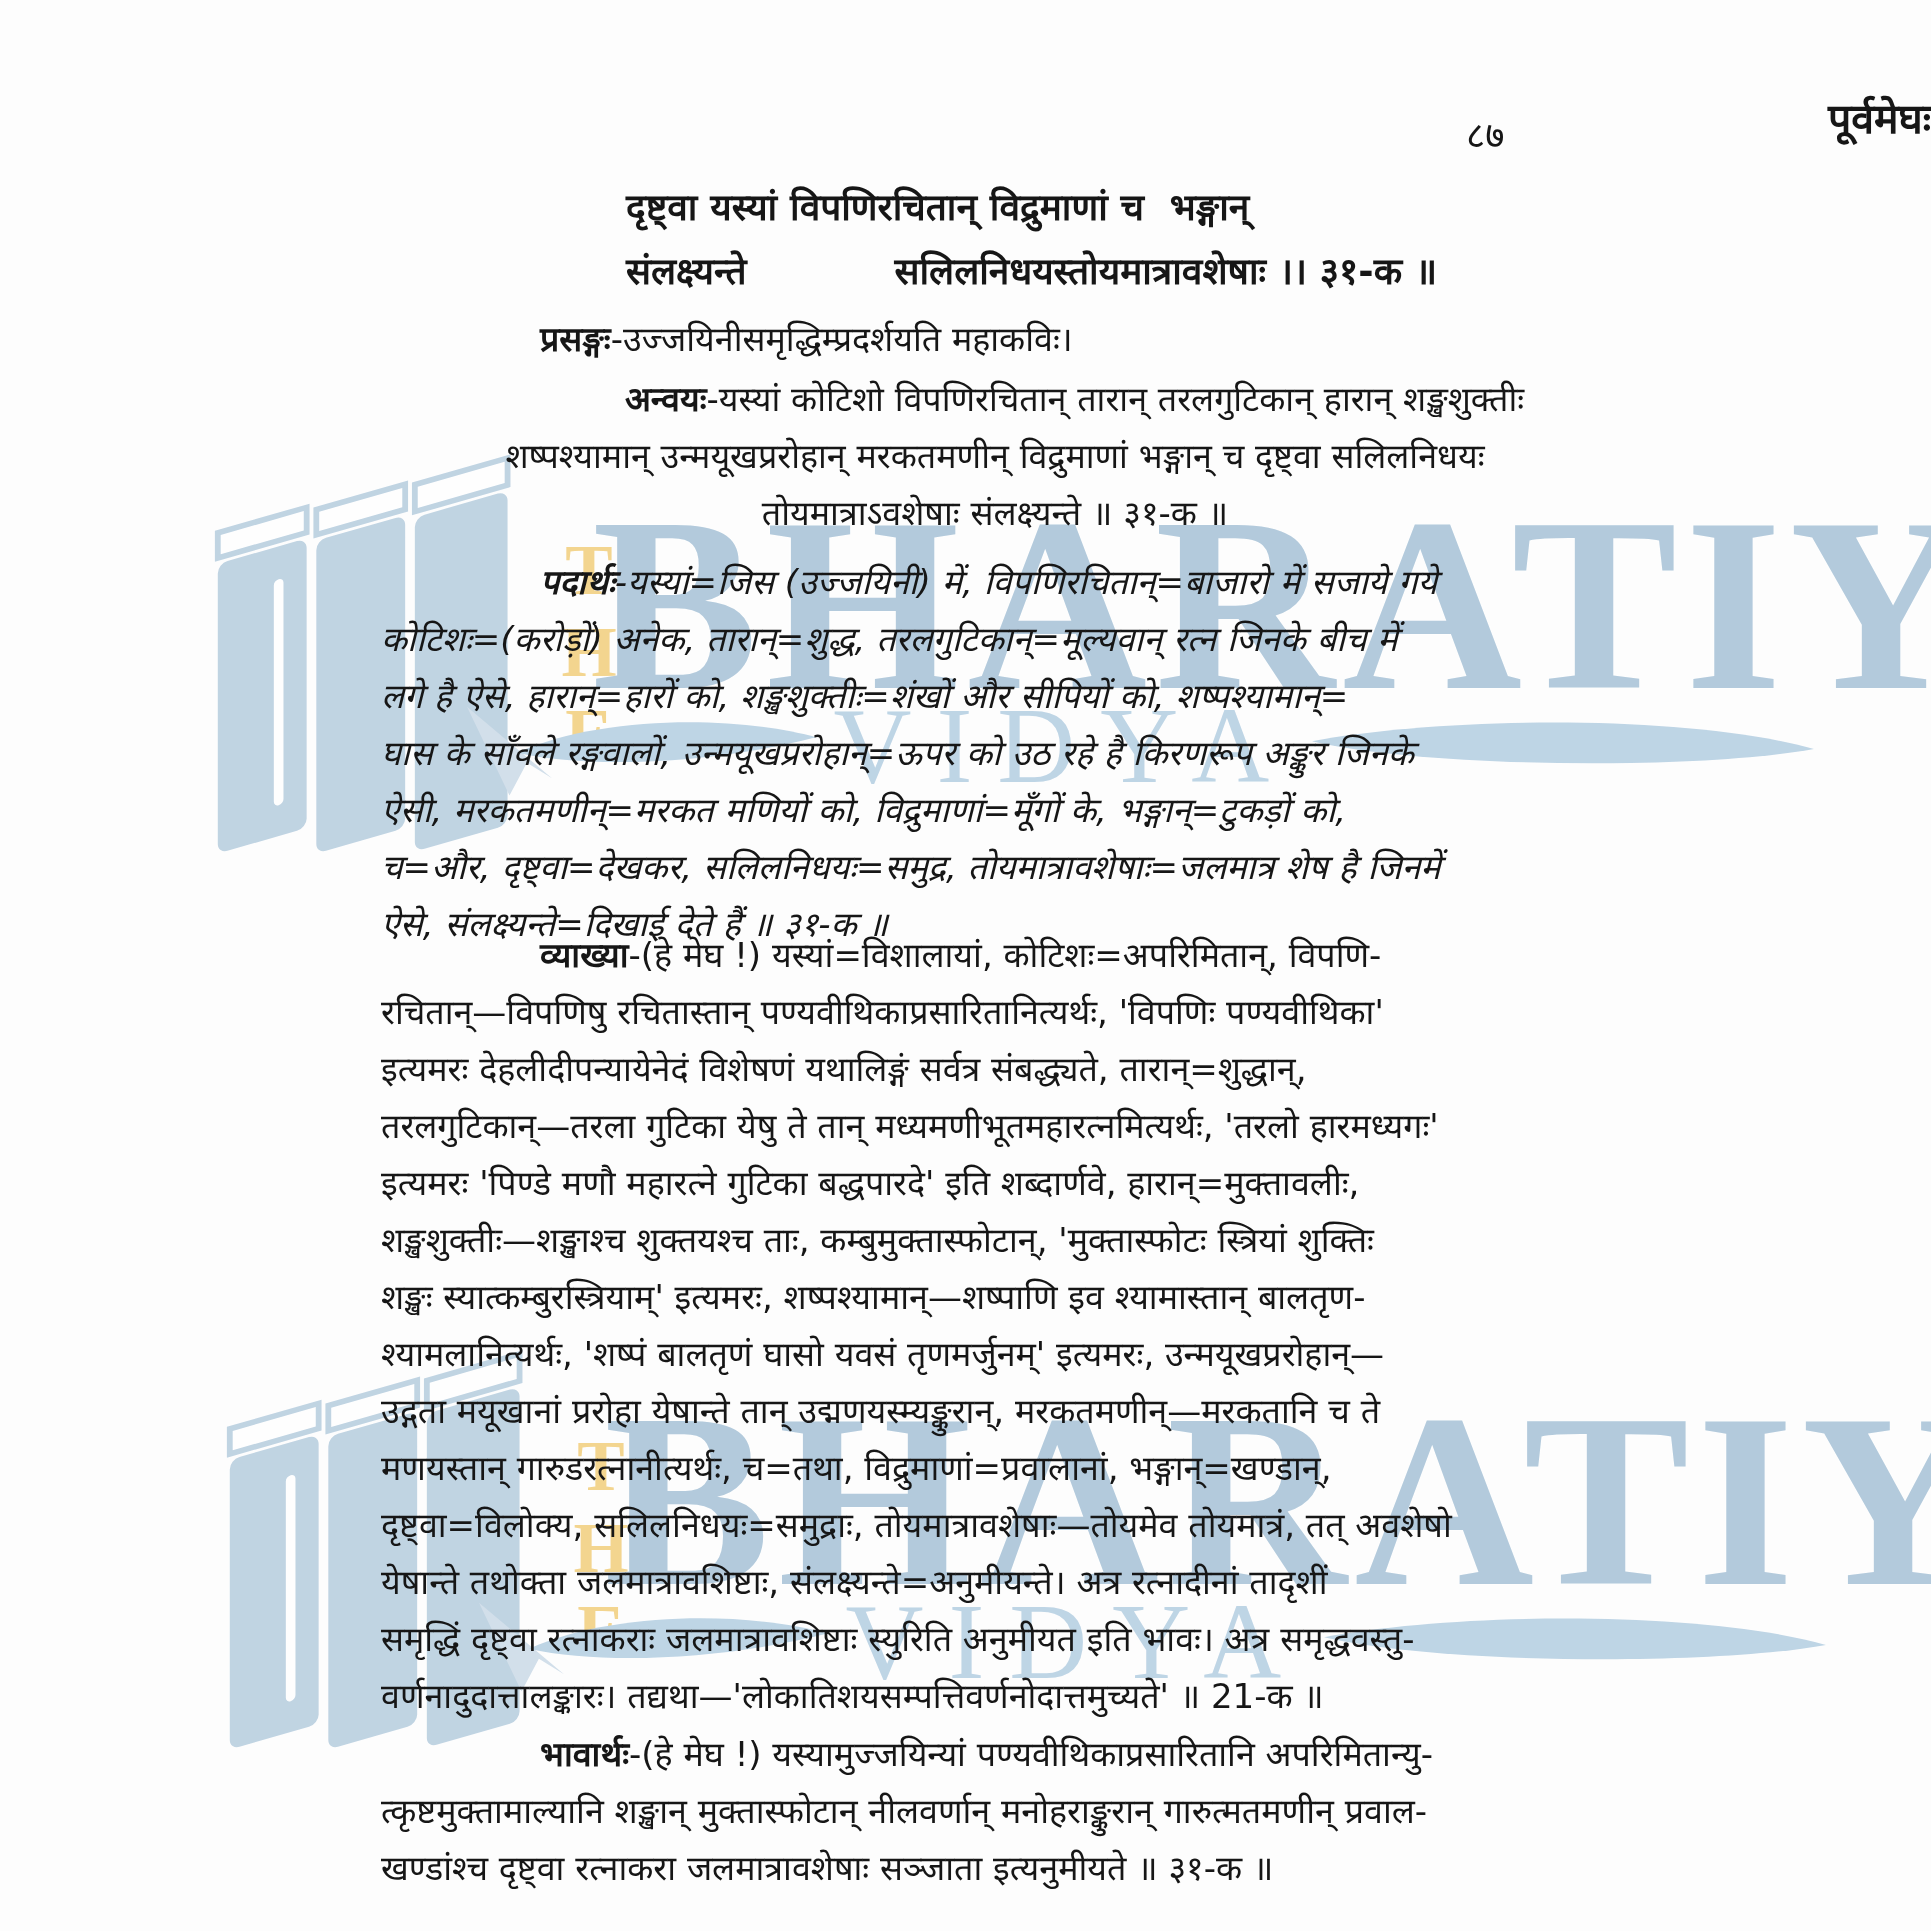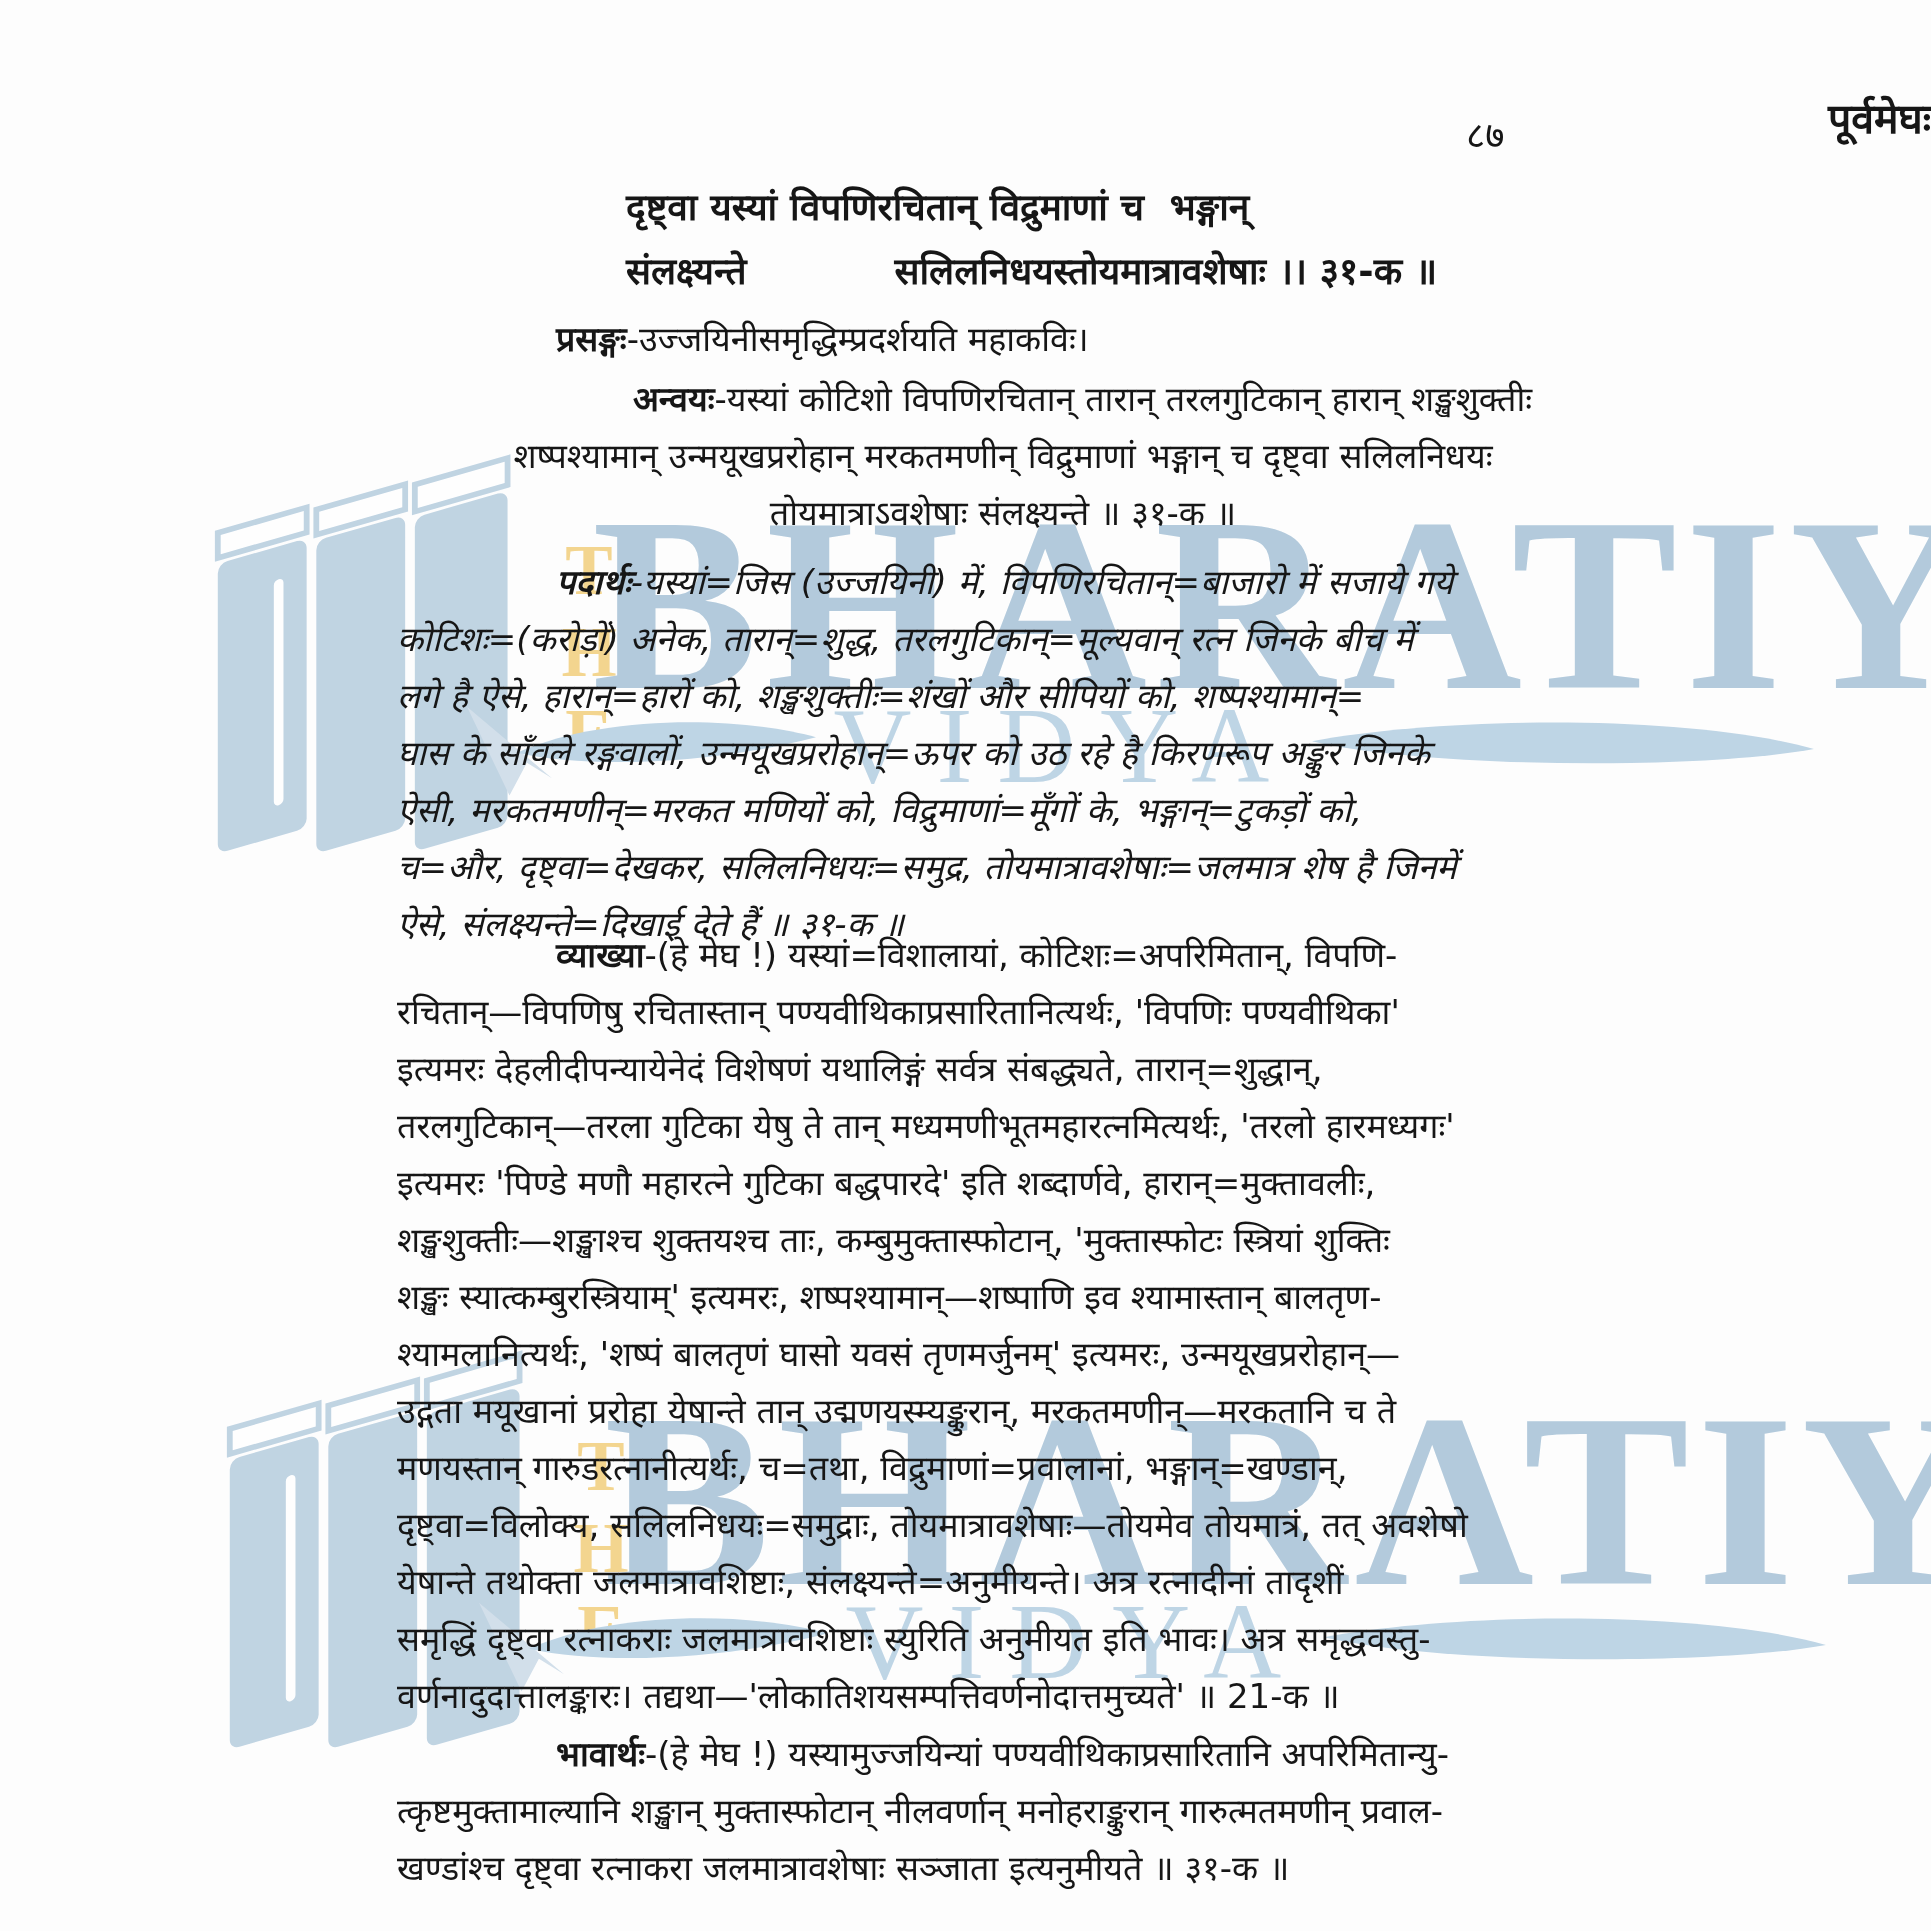--- a/index.html
+++ b/index.html
@@ -39,21 +39,21 @@
   
   .txt{position:absolute;z-index:2;}
   .page-title{
     top:89px;left:0;width:1931px;text-align:right;
     font-size:41px;font-weight:bold;
   }
   .page-num{top:108px;left:1466px;font-size:37px;}
   .verse{top:176px;left:626px;font-weight:bold;font-size:37px;line-height:64px;}
   .verse .vline{white-space:pre-wrap;}
   .body-col{left:381px;width:1228px;font-size:34px;line-height:57px;}
-  .para .ln{height:57px;overflow:hidden;white-space:nowrap;margin-left:16px;}
+  .para .ln{height:57px;overflow:hidden;white-space:nowrap;}
   .para .first{text-indent:159px;}
   .para .lbl{font-weight:bold;}
   .s-prasanga{top:311px;}
   .s-anvaya{top:371px;text-align:center;}
   .s-padartha{top:554px;font-style:italic;}
   .s-vyakhya{top:927px;}
   .s-bhavartha{top:1726px;}
 </style>
 </head>
 <body>

